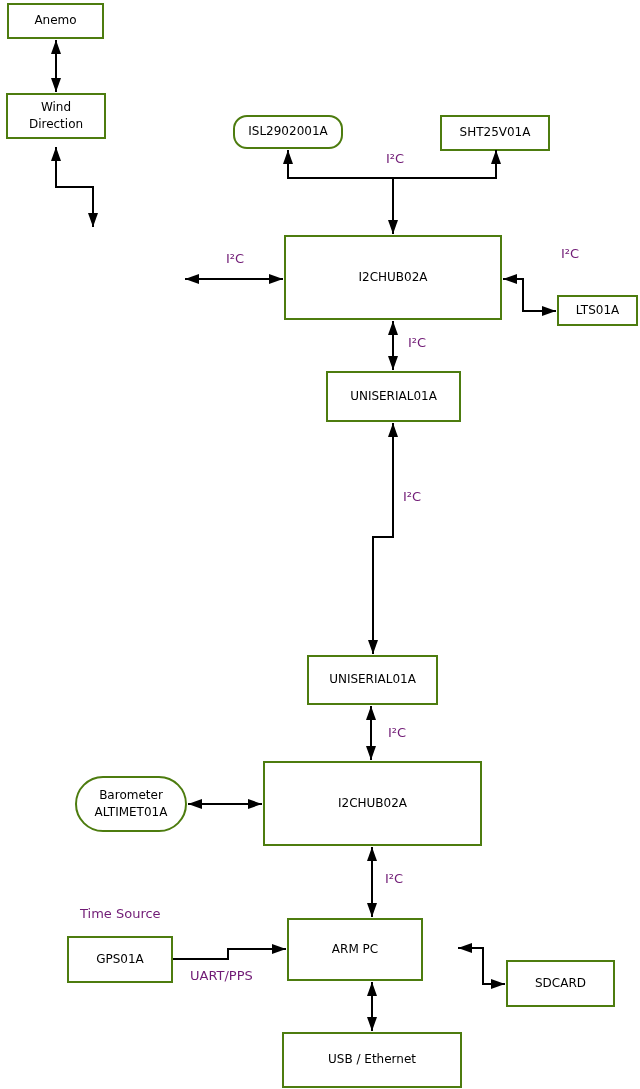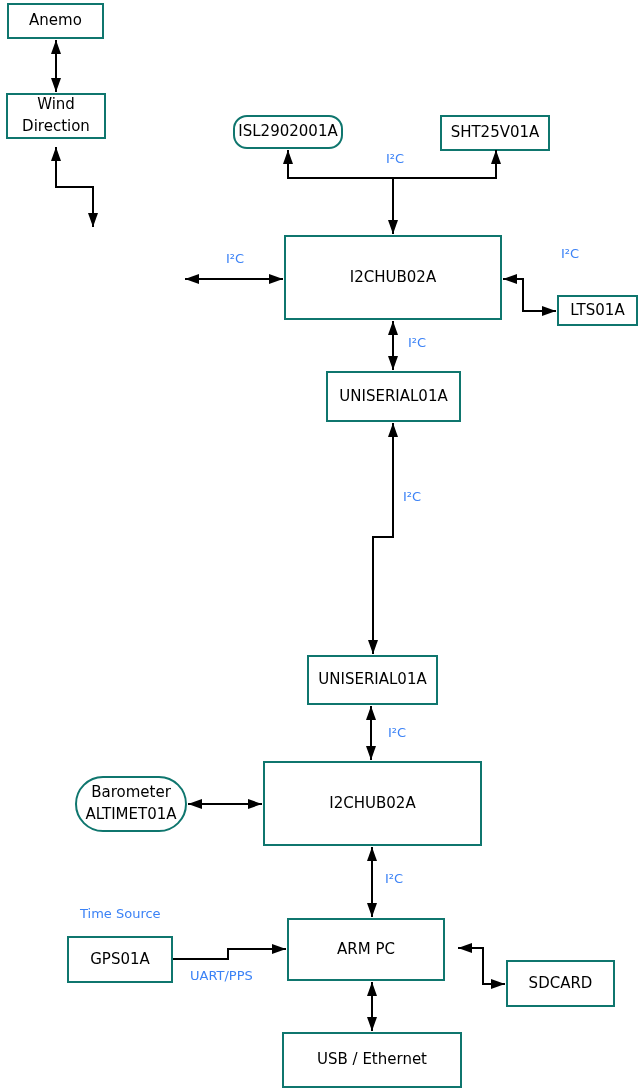--- a/index.html
+++ b/index.html
@@ -22,51 +22,51 @@
     pointer-events: none;
   }
   .connector-layer path {
     fill: none;
     stroke: #000000;
     stroke-width: 2;
   }
   .box {
     position: absolute;
     box-sizing: border-box;
-    border: 2px solid #0f766e;
+    border: 2px solid #4d7c0f;
     background: #ffffff;
     display: flex;
     flex-direction: column;
     align-items: center;
     justify-content: center;
     text-align: center;
-    font-size: 15px;
+    font-size: 12px;
     color: #000000;
     line-height: 1.45;
   }
   .lbl {
     position: absolute;
     font-size: 13px;
-    color: #3b82f6;
+    color: #701a75;
     white-space: nowrap;
   }
   
   #box-anemo      { left: 7px;   top: 3px;    width: 97px;  height: 36px; }
   #box-wind       { left: 6px;   top: 93px;   width: 100px; height: 46px; }
   #box-pic        { left: 1px;   top: 228px;  width: 183px; height: 100px; }
   #box-isl        { left: 233px; top: 115px;  width: 110px; height: 34px; border-radius: 14px; }
   #box-sht        { left: 440px; top: 115px;  width: 110px; height: 36px; }
   #box-hub1       { left: 284px; top: 235px;  width: 218px; height: 85px; }
   #box-lts        { left: 557px; top: 295px;  width: 81px;  height: 31px; }
   #box-uniserial1 { left: 326px; top: 371px;  width: 135px; height: 51px; }
   #box-uniserial2 { left: 307px; top: 655px;  width: 131px; height: 50px; }
   #box-barometer  { left: 75px;  top: 776px;  width: 112px; height: 56px; border-radius: 28px; }
   #box-hub2       { left: 263px; top: 761px;  width: 219px; height: 85px; }
   #box-gps        { left: 67px;  top: 936px;  width: 106px; height: 47px; }
-  #box-armpc      { left: 287px; top: 918px;  width: 158px; height: 63px; }
+  #box-armpc      { left: 287px; top: 918px;  width: 136px; height: 63px; }
   #box-sdcard     { left: 506px; top: 960px;  width: 109px; height: 47px; }
   #box-usb        { left: 282px; top: 1032px; width: 180px; height: 56px; }
   
   #lbl-time-source { left: 80px;  top: 906px; }
   #lbl-uart-pps    { left: 190px; top: 968px; }
   #lbl-i2c-topbus  { left: 386px; top: 151px; }
   #lbl-i2c-pic     { left: 226px; top: 251px; }
   #lbl-i2c-lts     { left: 561px; top: 246px; }
   #lbl-i2c-uni1    { left: 408px; top: 335px; }
   #lbl-i2c-long    { left: 403px; top: 489px; }

